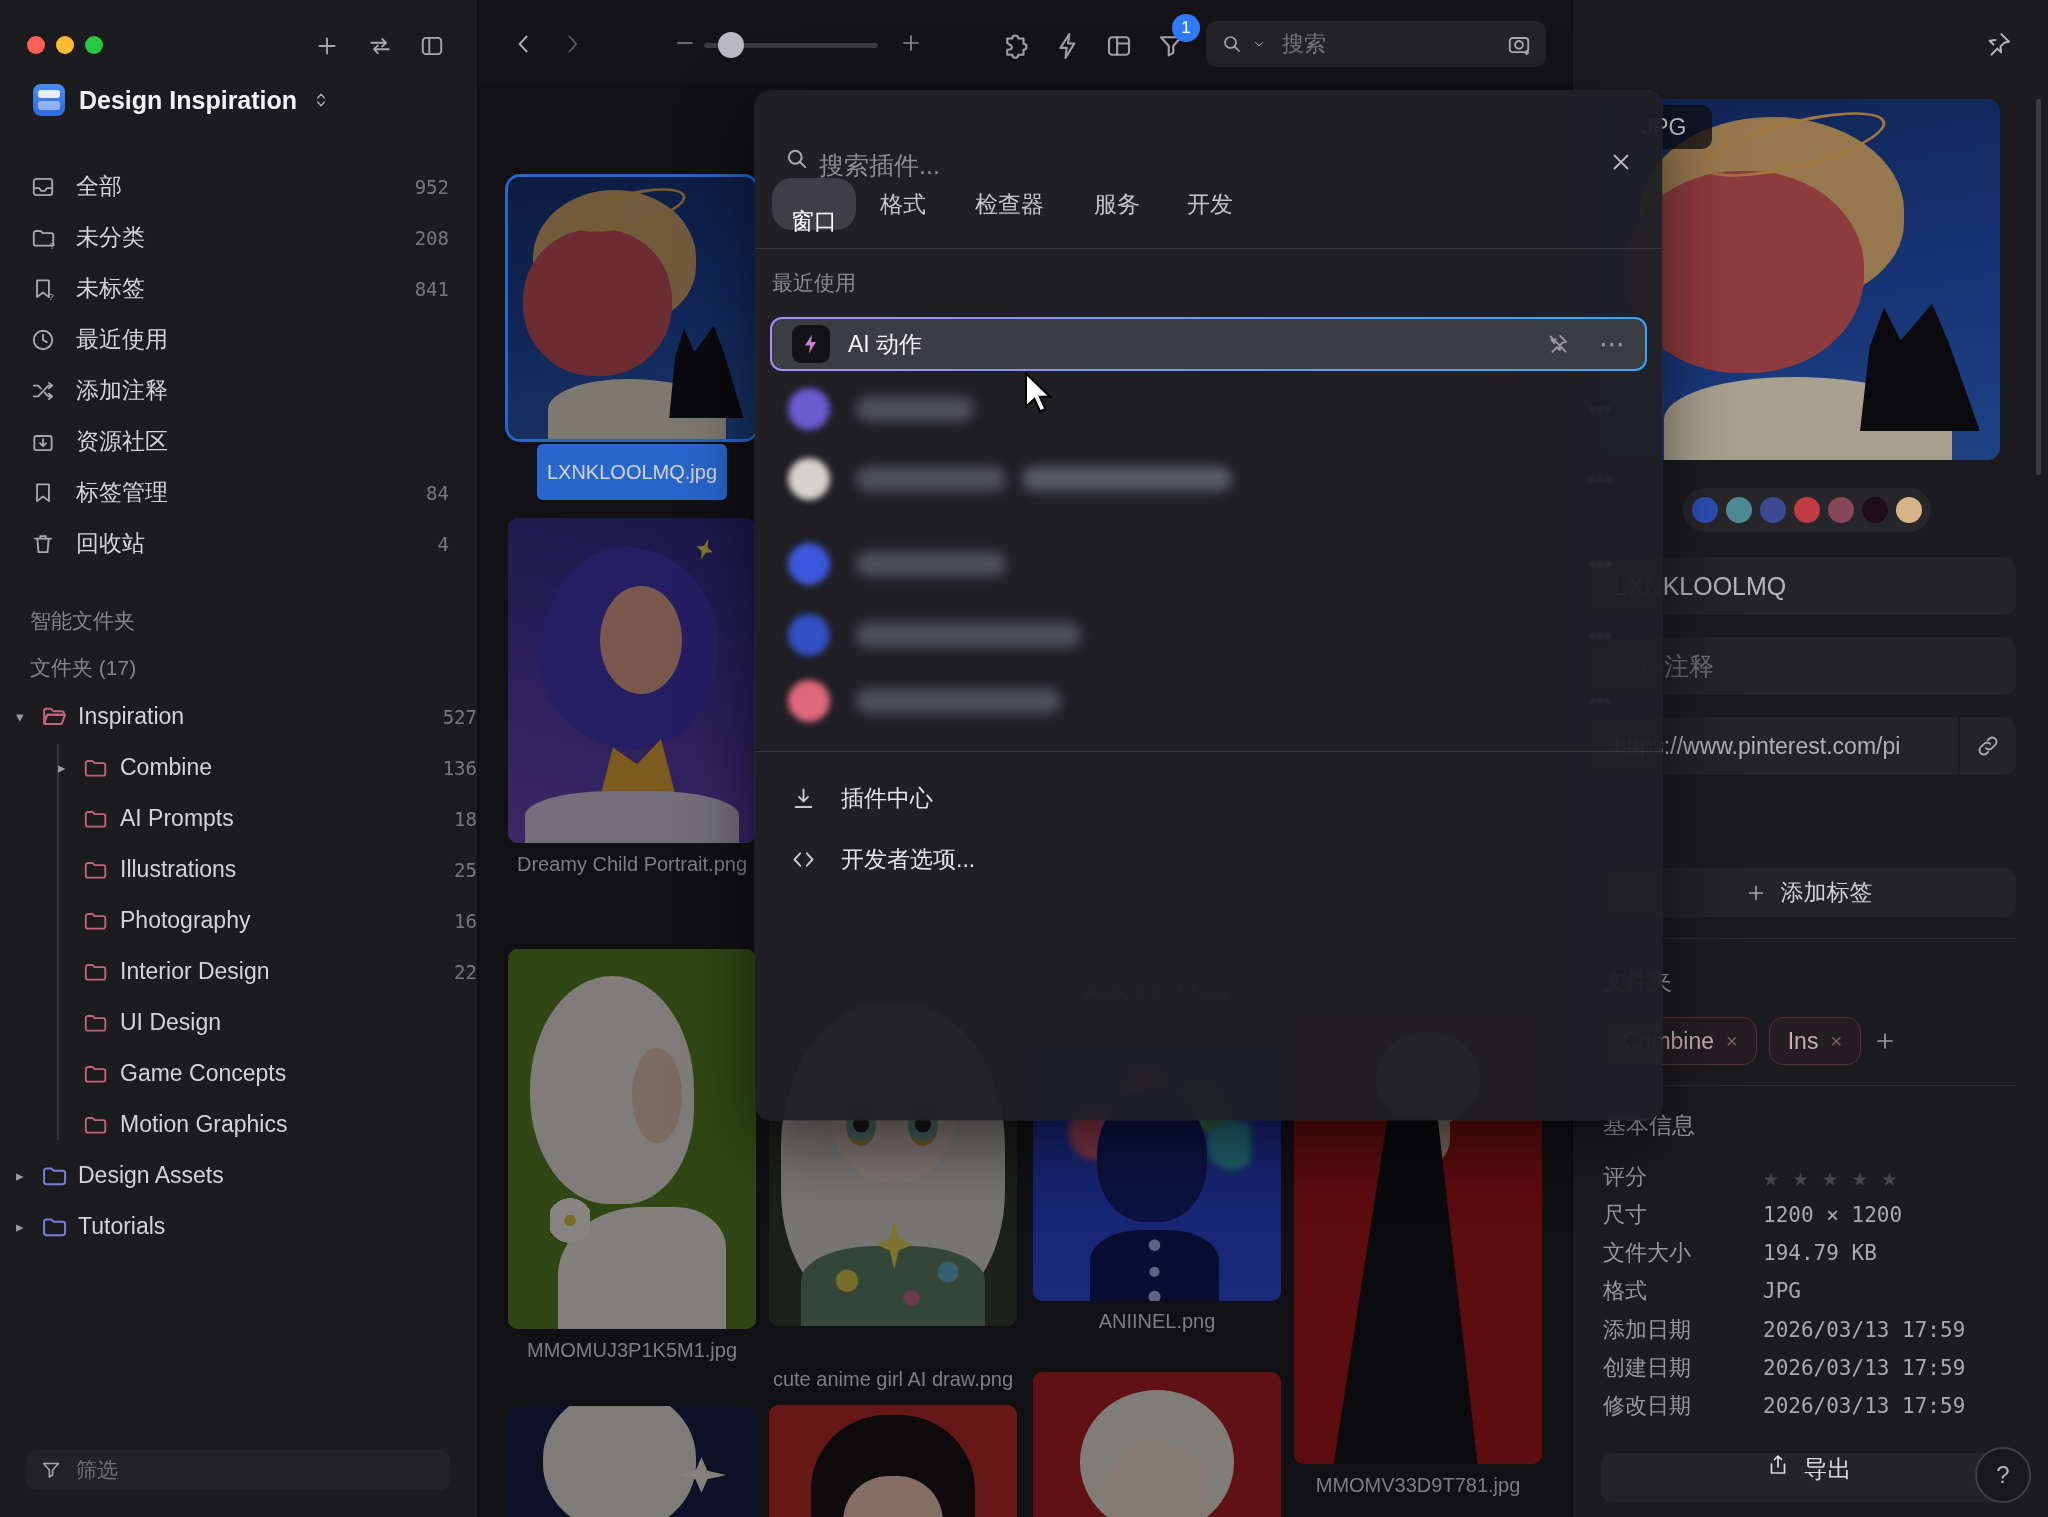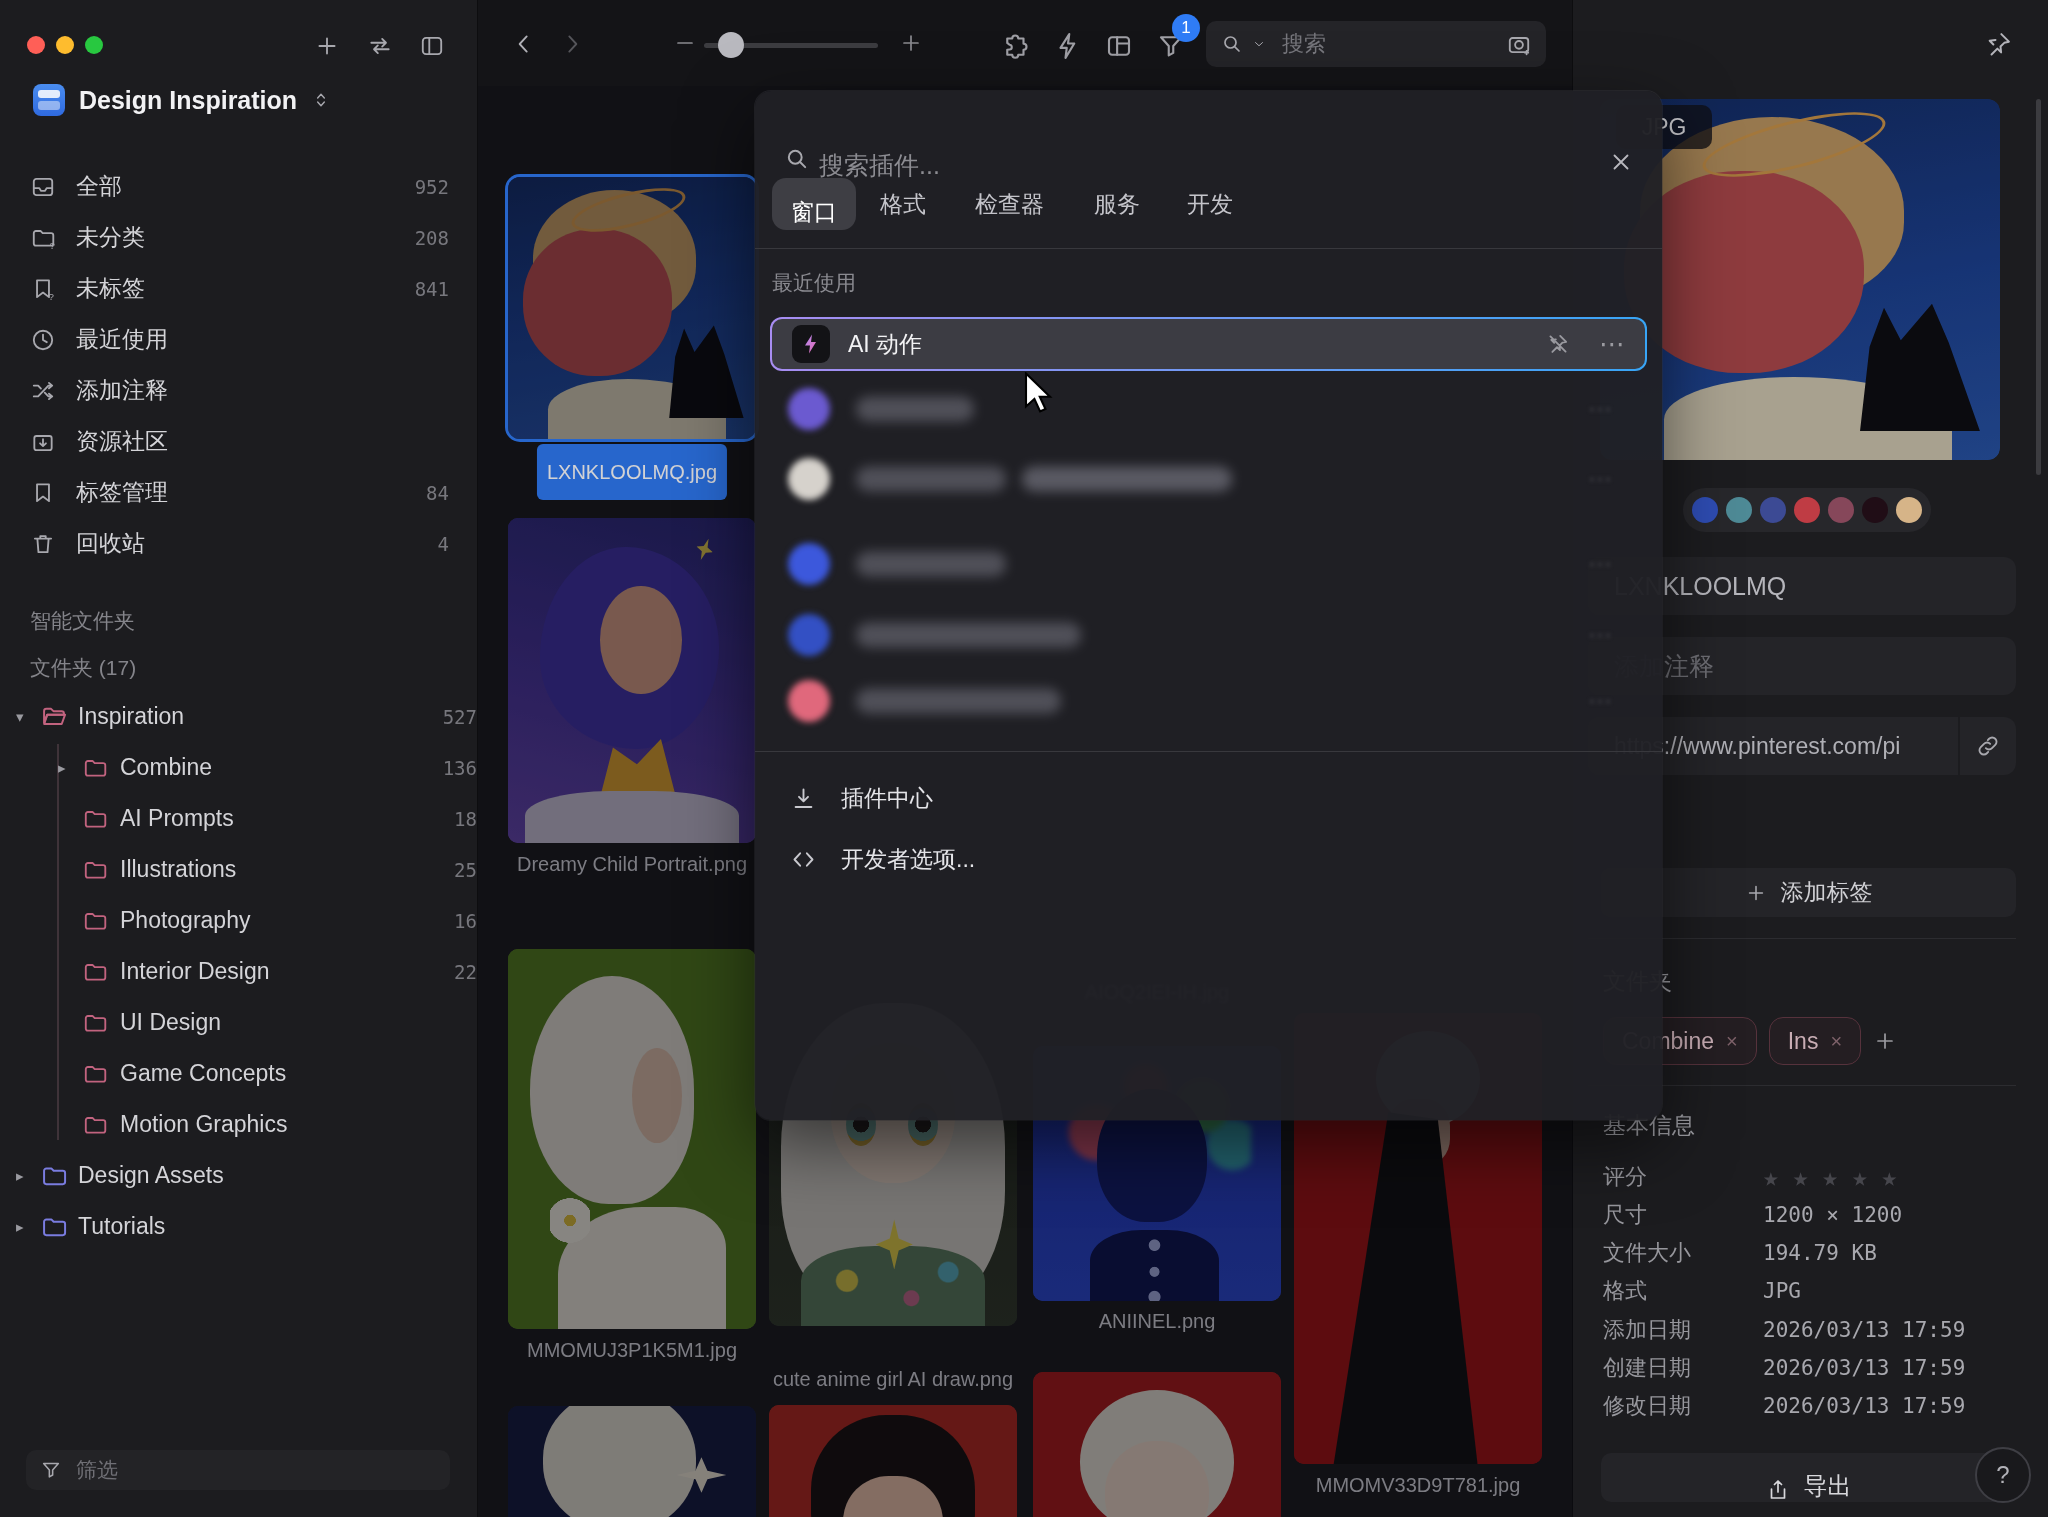--- a/index.html
+++ b/index.html
@@ -148,32 +148,32 @@
   .insphead{position:absolute;left:30px;font-size:23px;color:#9c9ca2;}
   #tagsrow{position:absolute;left:30px;top:1017px;display:flex;align-items:center;gap:12px;}
   .tagpill{height:48px;border-radius:14px;border:1.5px solid #56323c;background:#241e22;display:flex;align-items:center;
            padding:0 18px;gap:12px;font-size:23px;color:#c8adb4;}
   .tagx{font-size:20px;color:#7e626a;}
   .inforow{position:absolute;left:30px;width:413px;height:34px;display:flex;align-items:center;}
   .inforow .k{font-size:22px;color:#96969c;width:160px;}
   .inforow .v{font-family:"DejaVu Sans Mono",monospace;font-size:21px;color:#a8a8ae;}
   #stars{font-size:26px;color:#46464c;letter-spacing:14px;}
   #exportbtn{position:absolute;left:28px;top:1453px;width:415px;height:49px;border-radius:10px;background:#242428;
-             display:flex;align-items:flex-end;justify-content:center;gap:14px;font-size:24px;color:#d8d8dc;}
+             display:flex;align-items:flex-start;justify-content:center;gap:14px;font-size:24px;color:#d8d8dc;}
   #helpbtn{position:absolute;left:402px;top:1447px;width:56px;height:56px;border-radius:50%;background:#19191c;
            border:2px solid #3e3e44;display:flex;align-items:center;justify-content:center;
            font-size:24px;color:#b2b2b8;z-index:2;}
 
   
   #modal{position:absolute;left:755px;top:91px;width:907px;height:1029px;border-radius:16px;
          background:rgba(32,32,37,.97);box-shadow:0 24px 70px rgba(0,0,0,.55),0 0 0 1px rgba(70,70,78,.35);z-index:50;}
   #msearchph{position:absolute;left:64px;top:58px;font-size:25px;color:#8c8c92;}
   #mclose{position:absolute;right:28px;top:58px;}
   .mtab{position:absolute;top:87px;height:52px;line-height:52px;font-size:23px;color:#c4c4ca;}
-  .mtab.sel{background:#3e3e44;border-radius:14px;color:#fff;padding:8px 19px;}
+  .mtab.sel{background:#3e3e44;border-radius:20px;color:#fff;padding:17px 19px;}
   #mdiv1{position:absolute;left:0;top:157px;width:907px;height:1px;background:#38383d;}
   #mrecent{position:absolute;left:17px;top:178px;font-size:21px;color:#8a8a90;}
   #airow{position:absolute;left:15px;top:226px;width:877px;height:54px;border-radius:12px;border:2.5px solid transparent;
          background:linear-gradient(#3c3c43,#3c3c43) padding-box,linear-gradient(90deg,#a88df2,#38a5f6) border-box;
          display:flex;align-items:center;padding:0 20px;gap:18px;}
   #aitile{width:38px;height:38px;border-radius:9px;background:#131316;display:flex;align-items:center;justify-content:center;}
   #ailabel{font-size:23px;color:#f2f2f4;}
   #airight{margin-left:auto;display:flex;align-items:center;gap:28px;color:#9a9aa0;}
   .brow{position:absolute;left:15px;width:877px;height:56px;}
   .brow .bic{position:absolute;left:18px;top:50%;transform:translateY(-50%);width:42px;height:42px;border-radius:50%;filter:blur(3px);}

